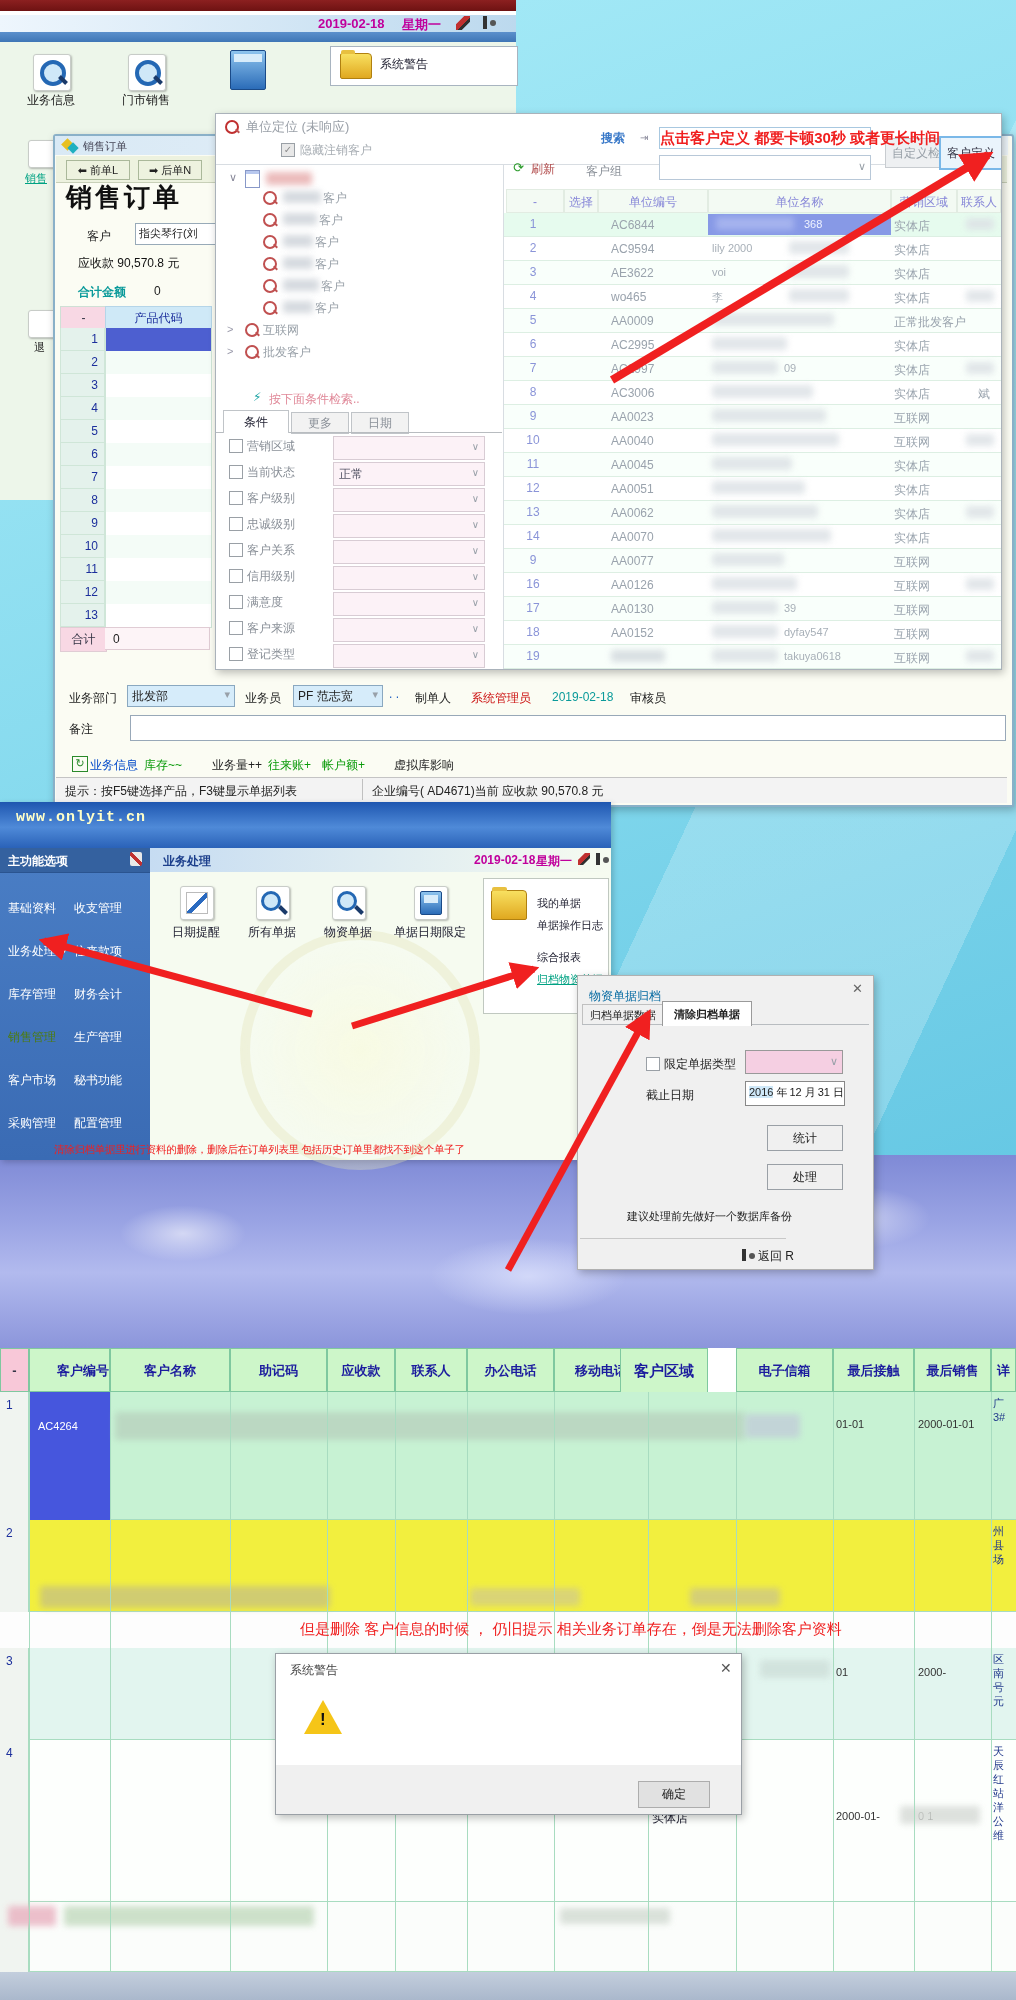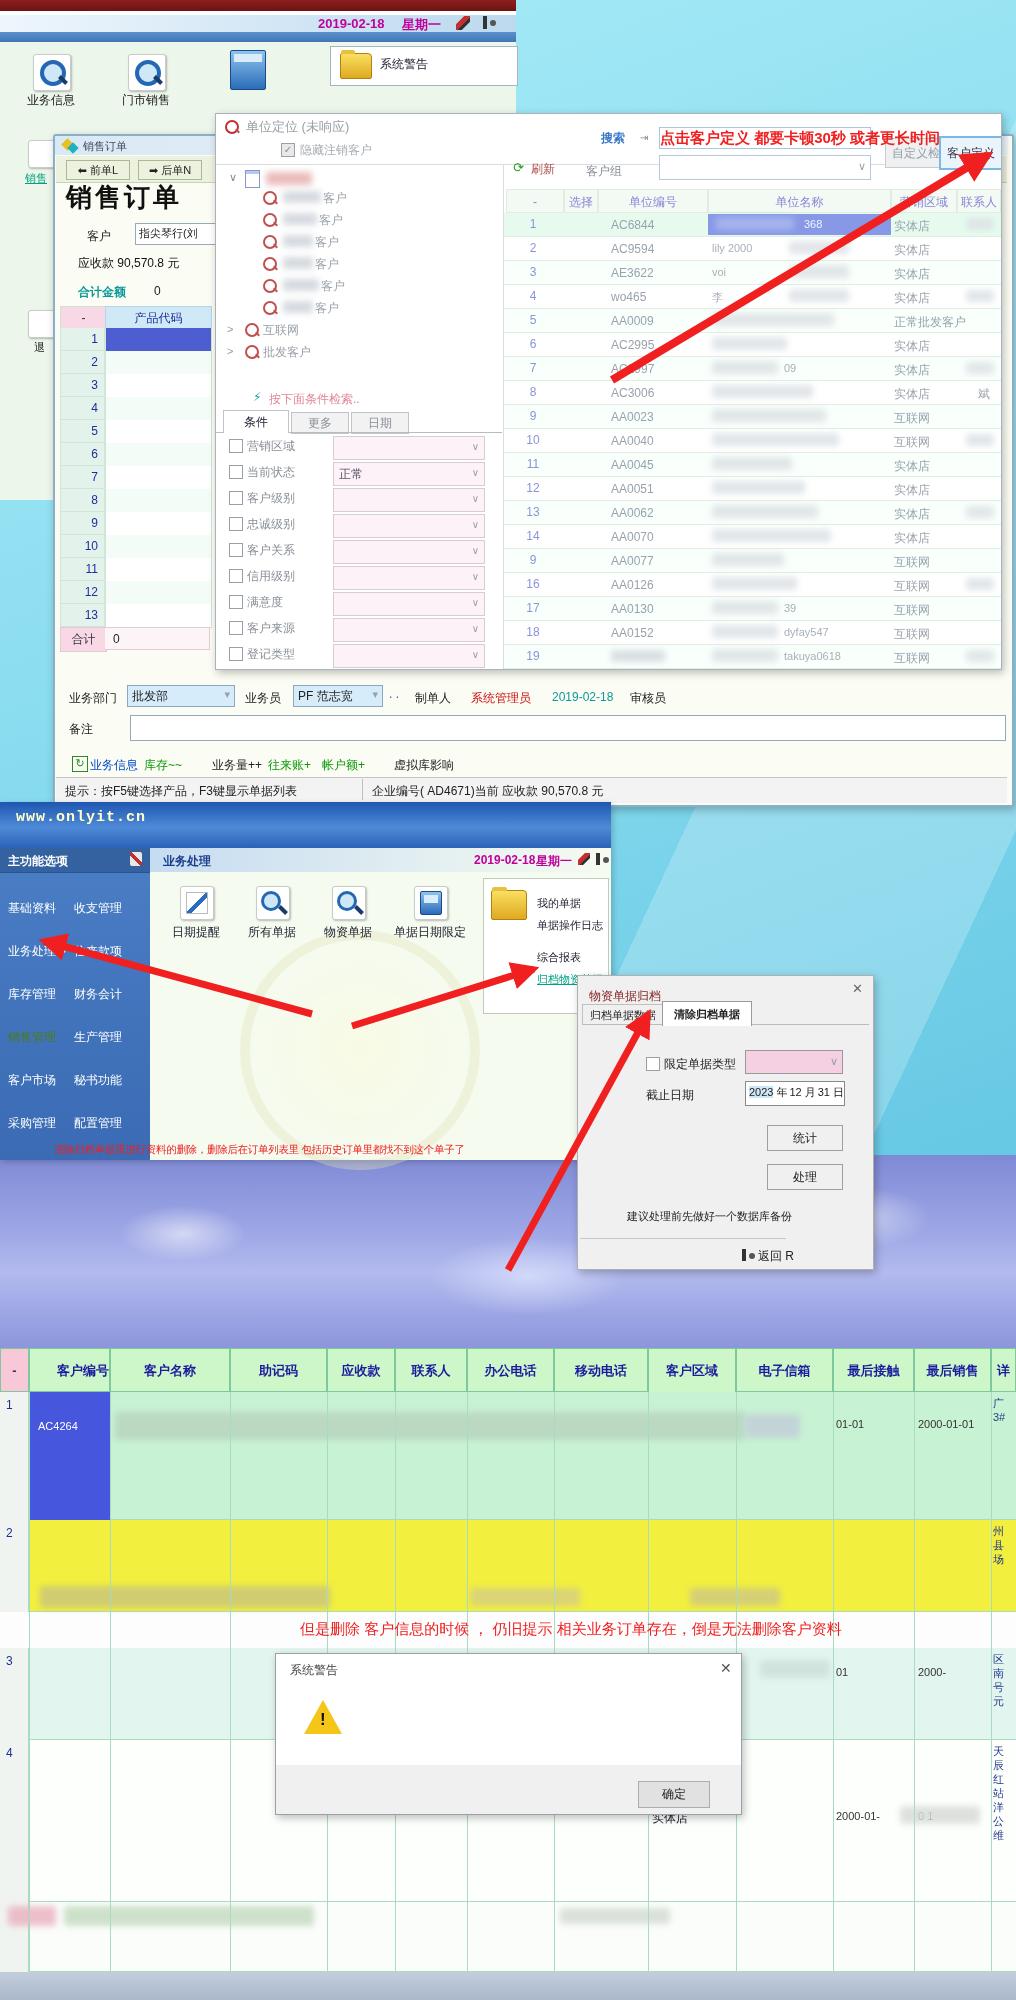--- a/index.html
+++ b/index.html
@@ -443,54 +443,54 @@
         <div class="calc" style="position: absolute; left: 5px; top: 4px; width: 20px; height: 22px;"></div>
       </div>
       <div style="position: absolute; left: 385px; top: 122px; width: 90px; text-align: center; font-size: 12px; color: rgb(34, 34, 51);">单据日期限定</div>
       <div style="position: absolute; left: 537px; top: 94px; font-size: 11px; color: rgb(34, 34, 51); white-space: nowrap;">我的单据</div>
       <div style="position: absolute; left: 537px; top: 116px; font-size: 11px; color: rgb(34, 34, 51); white-space: nowrap;">单据操作日志</div>
       <div style="position: absolute; left: 537px; top: 148px; font-size: 11px; color: rgb(34, 34, 51); white-space: nowrap;">综合报表</div>
       <div style="position: absolute; left: 537px; top: 170px; font-size: 11px; color: rgb(0, 162, 131); text-decoration: underline; white-space: nowrap;">归档物资单据</div>
     </div>
 
   <div class="win" id="arc" style="left:577px;top:975px;width:295px;height:293px;background:#f0f0f0;border:1px solid #b0b0b0;">
-    <div class="a t12" style="left:11px;top:12px;color:#7f1d1d;">物资单据归档</div>
+    <div class="a t12" style="left:11px;top:12px;color:#0369a1;">物资单据归档</div>
     <div class="a" style="left:274px;top:5px;font-size:13px;color:#666;">✕</div>
     <div class="a" style="left:4px;top:28px;width:80px;height:20px;background:#f0f0f0;border:1px solid #c0c0c0;border-bottom:none;text-align:center;"><span class="t11" style="line-height:20px;">归档单据数据</span></div>
     <div class="a" style="left:84px;top:25px;width:88px;height:24px;background:#fff;border:1px solid #9a9a9a;border-bottom:none;text-align:center;z-index:2;"><span class="t11 bl" style="line-height:24px;">清除归档单据</span></div>
     <div class="tabline" style="left:4px;top:48px;width:287px;"></div>
     <div class="cb" style="left:68px;top:81px;"></div>
     <div class="a t12" style="left:86px;top:80px;">限定单据类型</div>
     <div class="dd" style="left:167px;top:74px;width:96px;height:22px;background:#f5cfe2;border:1px solid #999;">
         <span class="chev" style="top:4px;">∨</span>
       </div>
     <div class="a t12" style="left:68px;top:111px;">截止日期</div>
     <div class="a" style="left:167px;top:105px;width:98px;height:20px;background:#fff;border:1px solid #888;font-size:11px;padding-top:3px;">
-      <span style="background:#cfe8f8;margin-left:3px;">2023</span><span style="margin-left:3px;">年</span><span style="margin-left:2px;">12</span><span style="margin-left:3px;">月</span><span style="margin-left:2px;">31</span><span style="margin-left:3px;">日</span>
+      <span style="background:#cfe8f8;margin-left:3px;">2016</span><span style="margin-left:3px;">年</span><span style="margin-left:2px;">12</span><span style="margin-left:3px;">月</span><span style="margin-left:2px;">31</span><span style="margin-left:3px;">日</span>
     </div>
     <div class="btn" style="left:189px;top:149px;width:74px;height:24px;line-height:24px;">统计</div>
     <div class="btn" style="left:189px;top:188px;width:74px;height:24px;line-height:24px;">处理</div>
     <div class="a t11" style="left:49px;top:233px;">建议处理前先做好一个数据库备份</div>
     <div class="a" style="left:2px;top:262px;width:206px;height:1px;background:#c8c8c8;"></div>
     <div class="exitic" style="left:164px;top:273px;width:10px;height:12px;"></div>
     <div class="a t12" style="left:180px;top:272px;">返回 R</div>
   </div>
 
   <div class="a" id="tbl" style="left:0;top:1348px;width:1016px;height:624px;background:#fff;overflow:hidden;">
     <div id="tbl-content">
         <div style="position: absolute; left: 0px; top: 0px; width: 29px; height: 44px; background: rgb(248, 200, 216); border: 1px solid rgb(127, 200, 159); box-sizing: border-box; text-align: center; line-height: 44px; font-size: 13px; font-weight: bold; color: rgb(51, 51, 68);">-</div>
         <div style="position: absolute; left: 0px; top: 264px; width: 1016px; height: 36px; background: rgb(253, 253, 253); border-bottom: 1px solid rgb(168, 220, 192); z-index: 0;"></div>
         <div style="position: absolute; left: 29px; top: 0px; width: 81px; height: 44px; background: rgb(205, 246, 201); border: 1px solid rgb(127, 200, 159); box-sizing: border-box; text-align: right; line-height: 44px; font-size: 13px; font-weight: bold; color: rgb(28, 28, 158);">客户编号</div>
         <div style="position: absolute; left: 110px; top: 0px; width: 120px; height: 44px; background: rgb(205, 246, 201); border: 1px solid rgb(127, 200, 159); box-sizing: border-box; text-align: center; line-height: 44px; font-size: 13px; font-weight: bold; color: rgb(28, 28, 158);">客户名称</div>
         <div style="position: absolute; left: 230px; top: 0px; width: 97px; height: 44px; background: rgb(205, 246, 201); border: 1px solid rgb(127, 200, 159); box-sizing: border-box; text-align: center; line-height: 44px; font-size: 13px; font-weight: bold; color: rgb(28, 28, 158);">助记码</div>
         <div style="position: absolute; left: 327px; top: 0px; width: 68px; height: 44px; background: rgb(205, 246, 201); border: 1px solid rgb(127, 200, 159); box-sizing: border-box; text-align: center; line-height: 44px; font-size: 13px; font-weight: bold; color: rgb(28, 28, 158);">应收款</div>
         <div style="position: absolute; left: 395px; top: 0px; width: 72px; height: 44px; background: rgb(205, 246, 201); border: 1px solid rgb(127, 200, 159); box-sizing: border-box; text-align: center; line-height: 44px; font-size: 13px; font-weight: bold; color: rgb(28, 28, 158);">联系人</div>
         <div style="position: absolute; left: 467px; top: 0px; width: 87px; height: 44px; background: rgb(205, 246, 201); border: 1px solid rgb(127, 200, 159); box-sizing: border-box; text-align: center; line-height: 44px; font-size: 13px; font-weight: bold; color: rgb(28, 28, 158);">办公电话</div>
         <div style="position: absolute; left: 554px; top: 0px; width: 94px; height: 44px; background: rgb(205, 246, 201); border: 1px solid rgb(127, 200, 159); box-sizing: border-box; text-align: center; line-height: 44px; font-size: 13px; font-weight: bold; color: rgb(28, 28, 158);">移动电话</div>
-        <div style="position: absolute; left: 648px; top: 0px; width: 88px; height: 60px; background: rgb(205, 246, 201); border: 1px solid rgb(127, 200, 159); box-sizing: border-box; text-align: center; line-height: 44px; font-size: 13px; font-weight: bold; color: rgb(28, 28, 158);">客户区域</div>
+        <div style="position: absolute; left: 620px; top: 0px; width: 88px; height: 60px; background: rgb(205, 246, 201); border: 1px solid rgb(127, 200, 159); box-sizing: border-box; text-align: center; line-height: 44px; font-size: 15px; font-weight: bold; color: rgb(28, 28, 158);">客户区域</div>
         <div style="position: absolute; left: 736px; top: 0px; width: 97px; height: 44px; background: rgb(205, 246, 201); border: 1px solid rgb(127, 200, 159); box-sizing: border-box; text-align: center; line-height: 44px; font-size: 13px; font-weight: bold; color: rgb(28, 28, 158);">电子信箱</div>
         <div style="position: absolute; left: 833px; top: 0px; width: 81px; height: 44px; background: rgb(205, 246, 201); border: 1px solid rgb(127, 200, 159); box-sizing: border-box; text-align: center; line-height: 44px; font-size: 13px; font-weight: bold; color: rgb(28, 28, 158);">最后接触</div>
         <div style="position: absolute; left: 914px; top: 0px; width: 77px; height: 44px; background: rgb(205, 246, 201); border: 1px solid rgb(127, 200, 159); box-sizing: border-box; text-align: center; line-height: 44px; font-size: 13px; font-weight: bold; color: rgb(28, 28, 158);">最后销售</div>
         <div style="position: absolute; left: 991px; top: 0px; width: 25px; height: 44px; background: rgb(205, 246, 201); border: 1px solid rgb(127, 200, 159); box-sizing: border-box; text-align: center; line-height: 44px; font-size: 13px; font-weight: bold; color: rgb(28, 28, 158);">详</div>
         <div style="position: absolute; left: 0px; top: 44px; width: 1016px; height: 128px; background: rgb(199, 242, 211); border-bottom: 1px solid rgb(168, 220, 192); box-sizing: border-box;">
           <div style="position: absolute; left: 0px; top: 0px; width: 29px; height: 128px; background: rgb(240, 244, 240); border-right: 1px solid rgb(168, 220, 192); box-sizing: border-box;"></div>
           <div style="position: absolute; left: 6px; top: 6px; font-size: 12px; color: rgb(28, 47, 156);">1</div>
           <div style="position: absolute; left: 29px; top: 0px; width: 81px; height: 128px; background: rgb(70, 86, 221);"></div>
           <div style="position: absolute; left: 38px; top: 28px; font-size: 11px; color: rgb(255, 255, 255);">AC4264</div>
           <div style="position: absolute; left: 836px; top: 26px; font-size: 11px; color: rgb(51, 51, 51); filter: blur(0.6px);">01-01</div>

